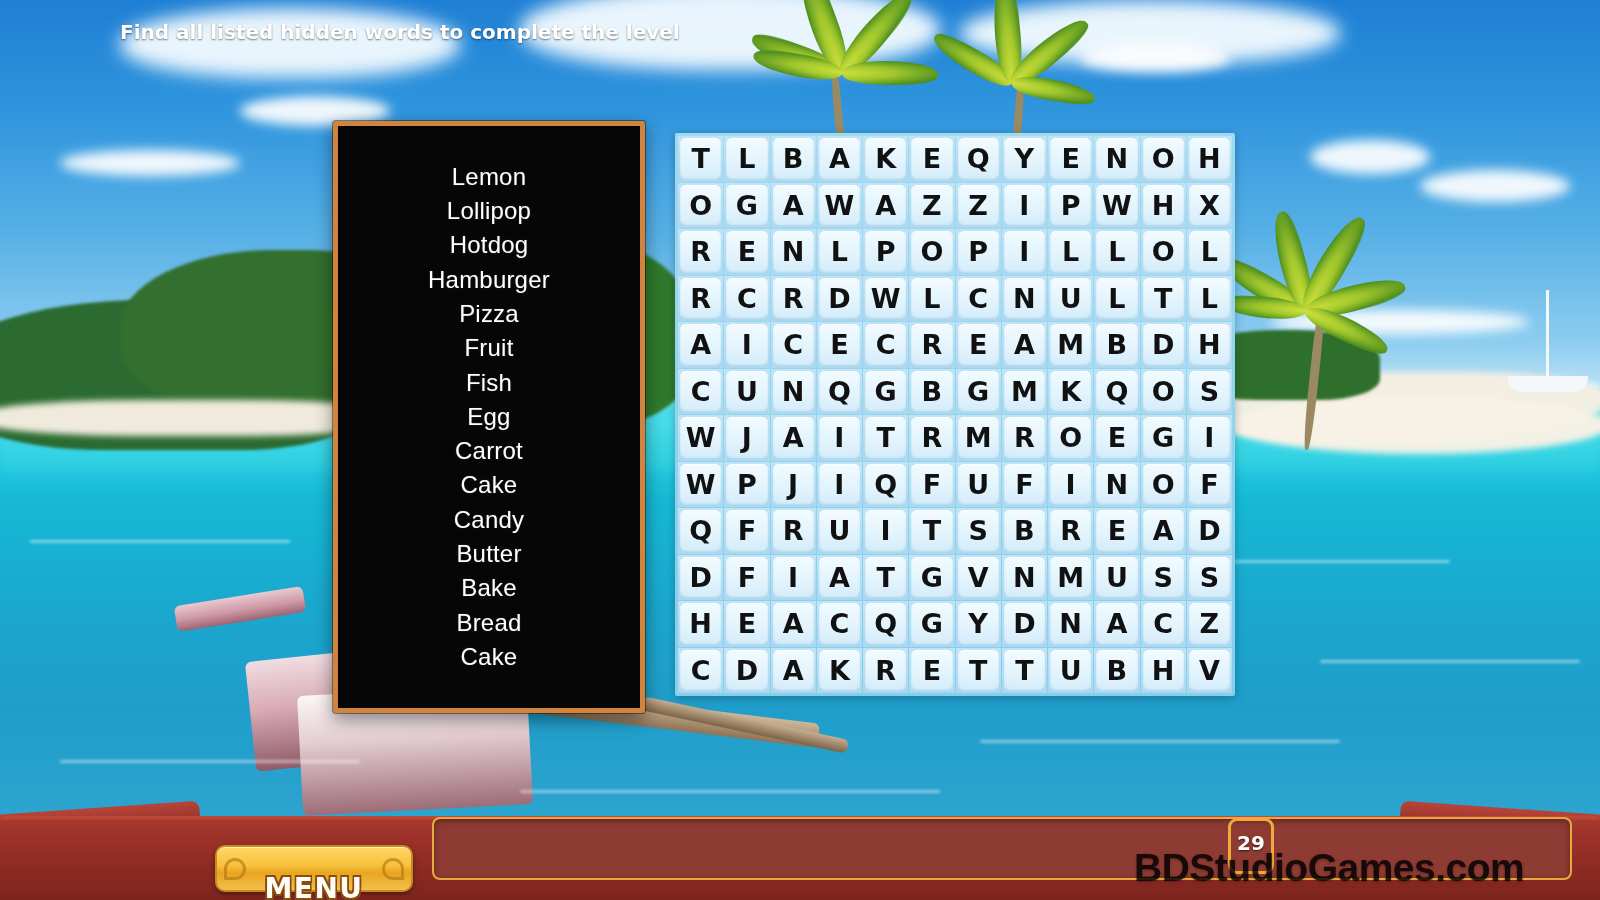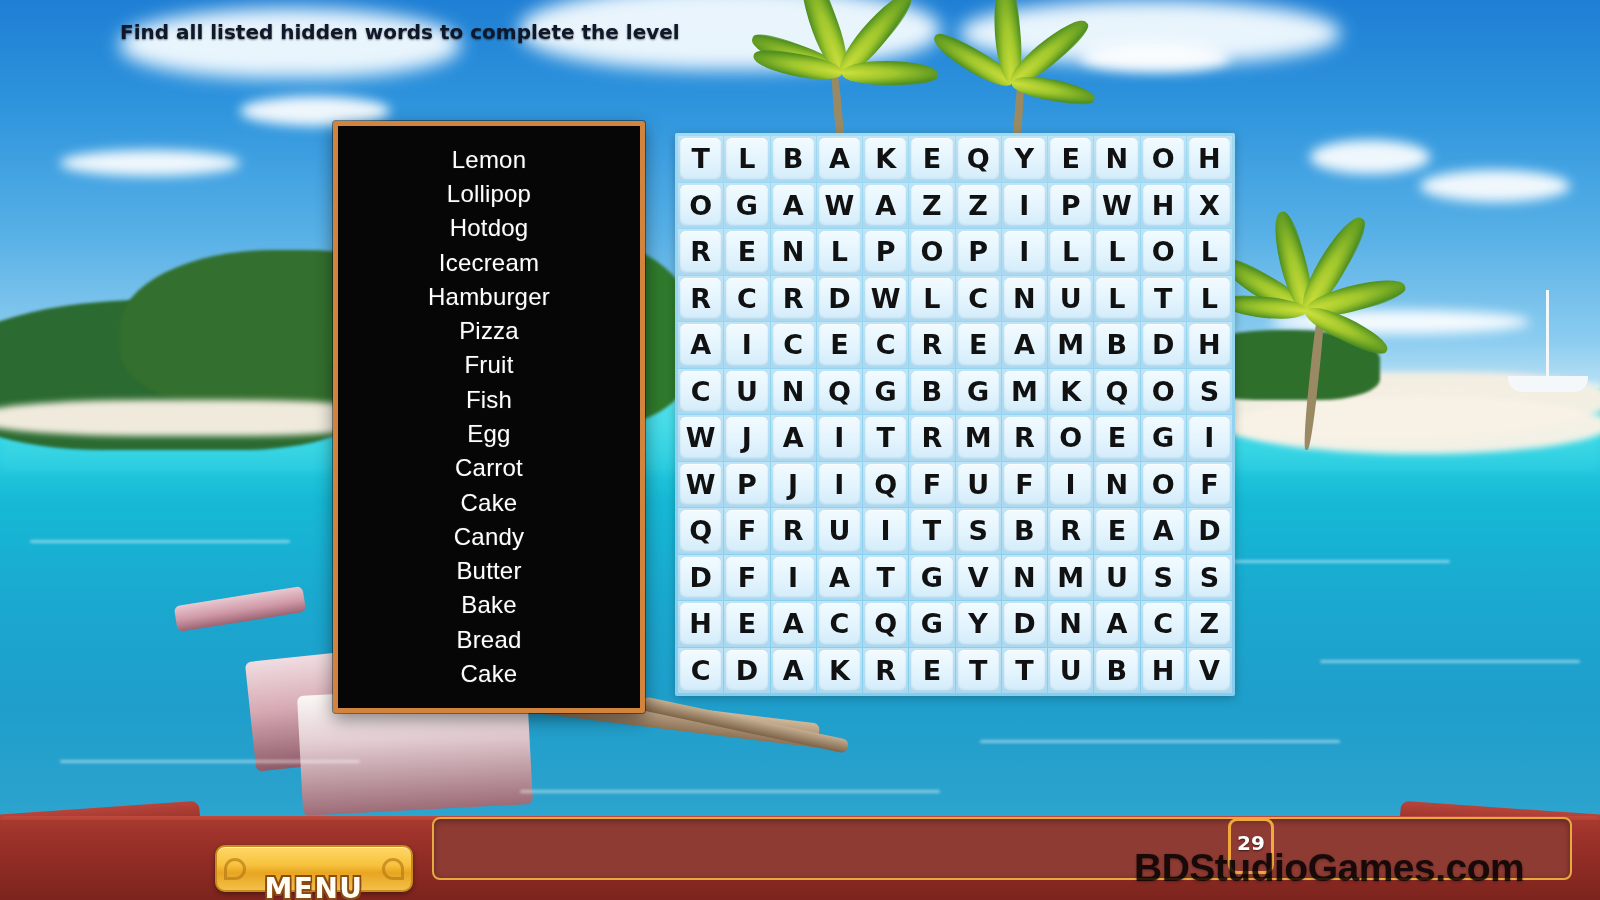--- a/index.html
+++ b/index.html
@@ -174,21 +174,21 @@
     background:#8e3b33;
     border:2px solid #e8a93e;
     border-radius:8px;
     box-shadow:0 2px 6px rgba(0,0,0,.35) inset;
   }
   #hint-text {
     position:absolute; left:120px; top:0; height:63px;
     display:flex; align-items:center;
     font-family:"DejaVu Sans", sans-serif;
     font-weight:bold; font-size:20px;
-    color:#0f172a;
+    color:#ffffff;
     text-shadow:0 1px 2px rgba(0,0,0,.5);
     white-space:nowrap;
   }
   #counter-badge {
     position:absolute; left:1228px; top:818px; width:46px; height:56px;
     border:3px solid #f0a93a;
     border-radius:9px;
     display:flex; align-items:center; justify-content:center;text-align:right;
   }
   #counter-value {
@@ -271,21 +271,20 @@
   <div class="ripple" style="left:980px; top:740px; width:360px;"></div>
   <div class="ripple" style="left:1150px;top:560px; width:300px;"></div>
   <div class="ripple" style="left:30px;  top:540px; width:260px;"></div>
   <div class="ripple" style="left:1320px;top:660px; width:260px;"></div>
 </div>
 
 <div id="wordlist">
     <div class="word">Lemon</div>
     <div class="word">Lollipop</div>
     <div class="word">Hotdog</div>
-    <div class="word">Icecream</div>
     <div class="word">Hamburger</div>
     <div class="word">Pizza</div>
     <div class="word">Fruit</div>
     <div class="word">Fish</div>
     <div class="word">Egg</div>
     <div class="word">Carrot</div>
     <div class="word">Cake</div>
     <div class="word">Candy</div>
     <div class="word">Butter</div>
     <div class="word">Bake</div>

